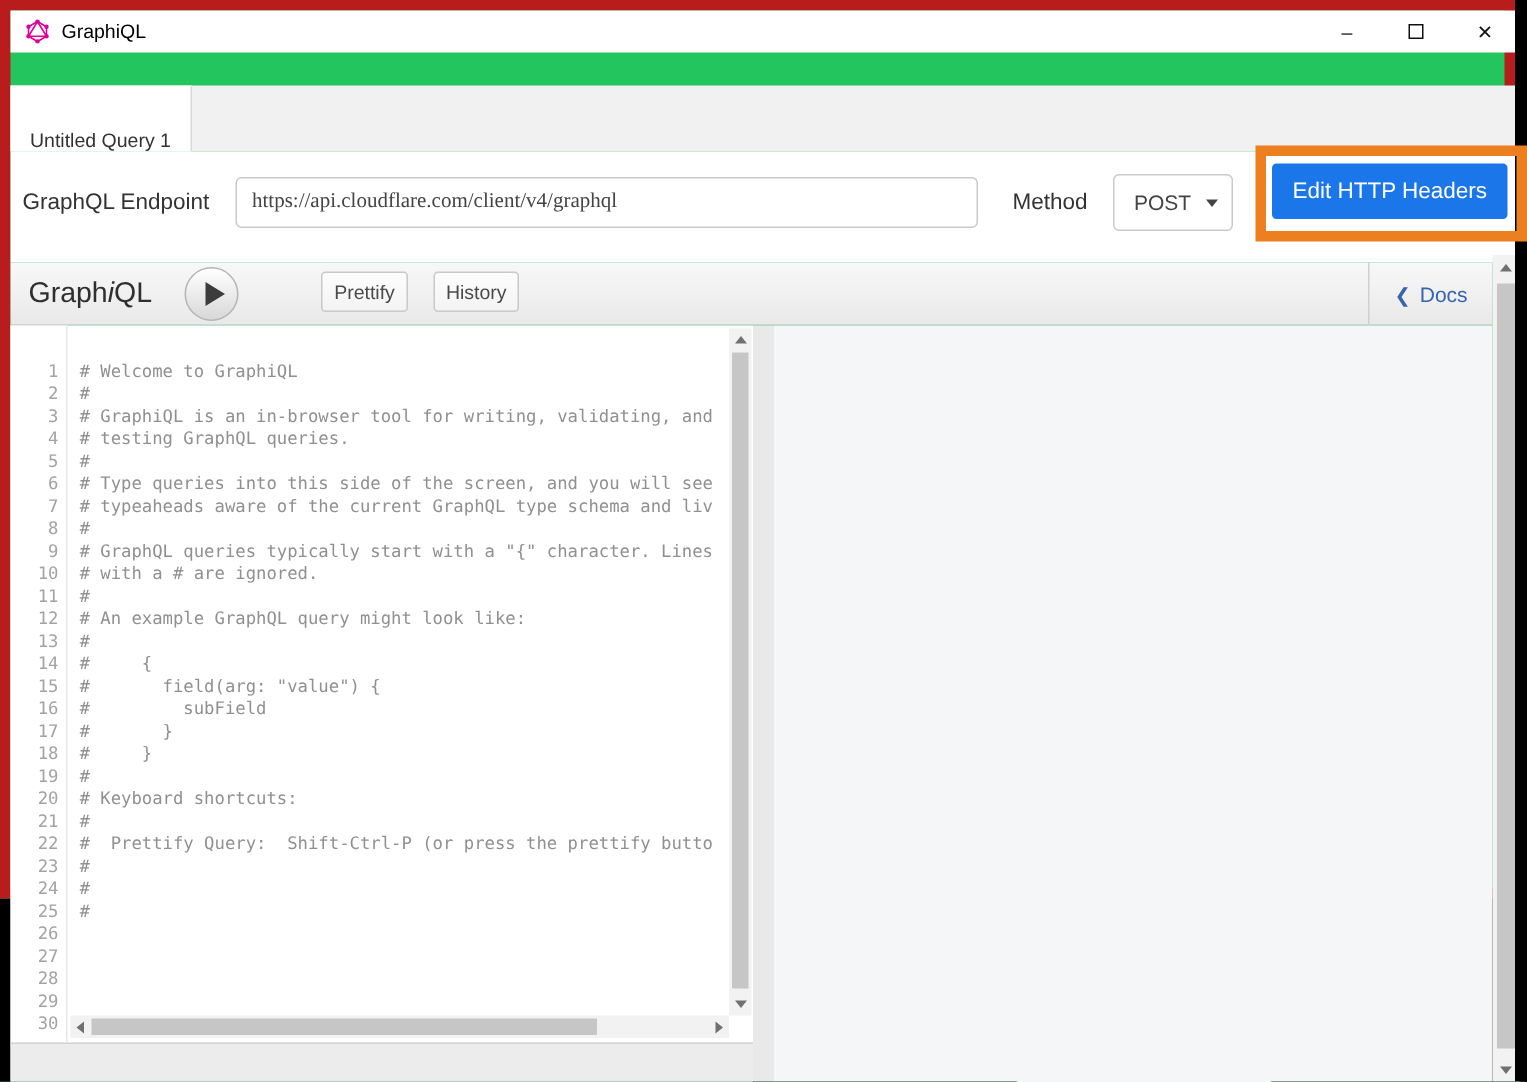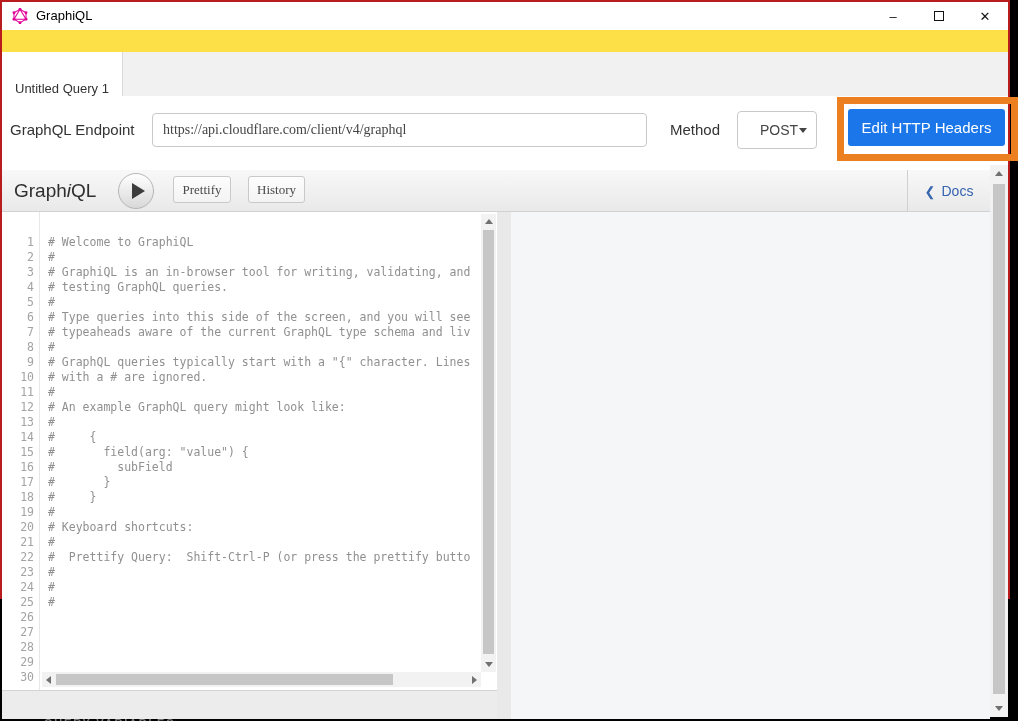--- a/index.html
+++ b/index.html
@@ -2,21 +2,21 @@
 <html><head>
 <meta charset="utf-8">
 <style>
   * { margin:0; padding:0; box-sizing:border-box; }
   html,body { width:1018px; height:721px; }
   body { font-family:"Liberation Sans", sans-serif; background:#000; position:relative; overflow:hidden; }
 
   .screen { position:absolute; left:0; top:0; width:1018px; height:721px; background:#000; }
 
   .window { position:absolute; left:0; top:0; width:1010px; height:599px;
-            border:2px solid #b91c1c; background:#fde047; }
+            border:7px solid #b91c1c; background:#22c55e; }
 
   
   .titlebar { position:absolute; left:0; top:0; width:1006px; height:28px; background:#fff; }
   .app-icon { position:absolute; left:10px; top:6px; width:16px; height:16px; }
   .app-title { position:absolute; left:34px; top:0; height:28px; line-height:28px; font-size:13px; color:#000; }
   .win-controls { position:absolute; right:0; top:0; height:28px; display:flex; }
   .win-btn { width:46px; height:28px; display:flex; align-items:center; justify-content:center;
              font-size:13px; color:#111; cursor:default; }
   .maximize-glyph { width:10px; height:10px; border:1px solid #111; display:inline-block; }
 
@@ -33,40 +33,40 @@
 
   
   .endpoint-row { position:absolute; left:0; top:94px; width:1006px; height:74px; background:#fff; }
   .endpoint-label { position:absolute; left:8px; top:17px; height:34px; line-height:34px; font-size:15px; color:#333; }
   .endpoint-input { position:absolute; left:150px; top:17px; width:495px; height:34px;
                     border:1px solid #c9c9c9; border-radius:4px; padding:4px 10px; font-size:14px; color:#444;
                     font-family:Liberation Serif, serif; background:#fff; outline:none; }
   .method-label { position:absolute; left:668px; top:17px; height:34px; line-height:34px; font-size:15px; color:#333; }
   .method-select { position:absolute; left:735px; top:15px; width:80px; height:38px;
                    border:1px solid #c9c9c9; border-radius:4px; background:#fff;
-                   font-size:14px; color:#444; line-height:36px; padding-left:22px; }
+                   font-size:14px; color:#444; line-height:36px; padding-left:13px; }
   .caret-down { position:absolute; right:9px; top:16px; width:0; height:0;
                 border-left:4px solid transparent; border-right:4px solid transparent; border-top:5px solid #444; }
   .edit-headers-btn { position:absolute; left:848px; top:109px; width:157px; height:37px;
                       background:#1b76e9; border:none; border-radius:3px; color:#fff; font-size:15px;
                       font-family:"Liberation Sans", sans-serif; }
 
   
   .gql-toolbar { position:absolute; left:0; top:168px; width:988px; height:42px;
                  background:linear-gradient(#f8f8f8,#e9e9e9); border-bottom:1px solid #d2d2d2; }
   .gql-logo { position:absolute; left:12px; top:0; height:42px; line-height:42px; font-size:19px; color:#2f2f2f; }
   .gql-logo i { font-style:italic; }
   .play-btn { position:absolute; left:116px; top:3px; width:36px; height:36px; border-radius:50%;
               background:linear-gradient(#ffffff,#d8d8d8); border:1px solid #b5b5b5;
               display:flex; align-items:center; justify-content:center; }
   .play-tri { width:0; height:0; border-top:8px solid transparent; border-bottom:8px solid transparent;
               border-left:13px solid #3c3c3c; margin-left:4px; }
   .tool-btn { position:absolute; top:6px; height:27px; background:linear-gradient(#fdfdfd,#f3f3f3);
               border:1px solid #c9c9c9; border-radius:3px; font-size:13px; color:#4a4a4a;
-              font-family:Liberation Serif, serif; }
+              font-family:Liberation Sans, sans-serif;margin-left:36px; }
   .prettify-btn { left:171px; width:58px; }
   .history-btn { left:246px; width:57px; }
   .docs-section { position:absolute; left:905px; top:0; width:83px; height:42px; border-left:1px solid #d0d0d0;
                   display:flex; align-items:center; justify-content:center; gap:6px;
                   font-size:14px; color:#3664ad; }
   .docs-chevron { font-size:13px; }
 
   
   .editor-pane { position:absolute; left:0; top:210px; width:495px; height:507px; background:#fff; }
   .gutter { position:absolute; left:0; top:0; width:38px; height:478px; background:#fff;

